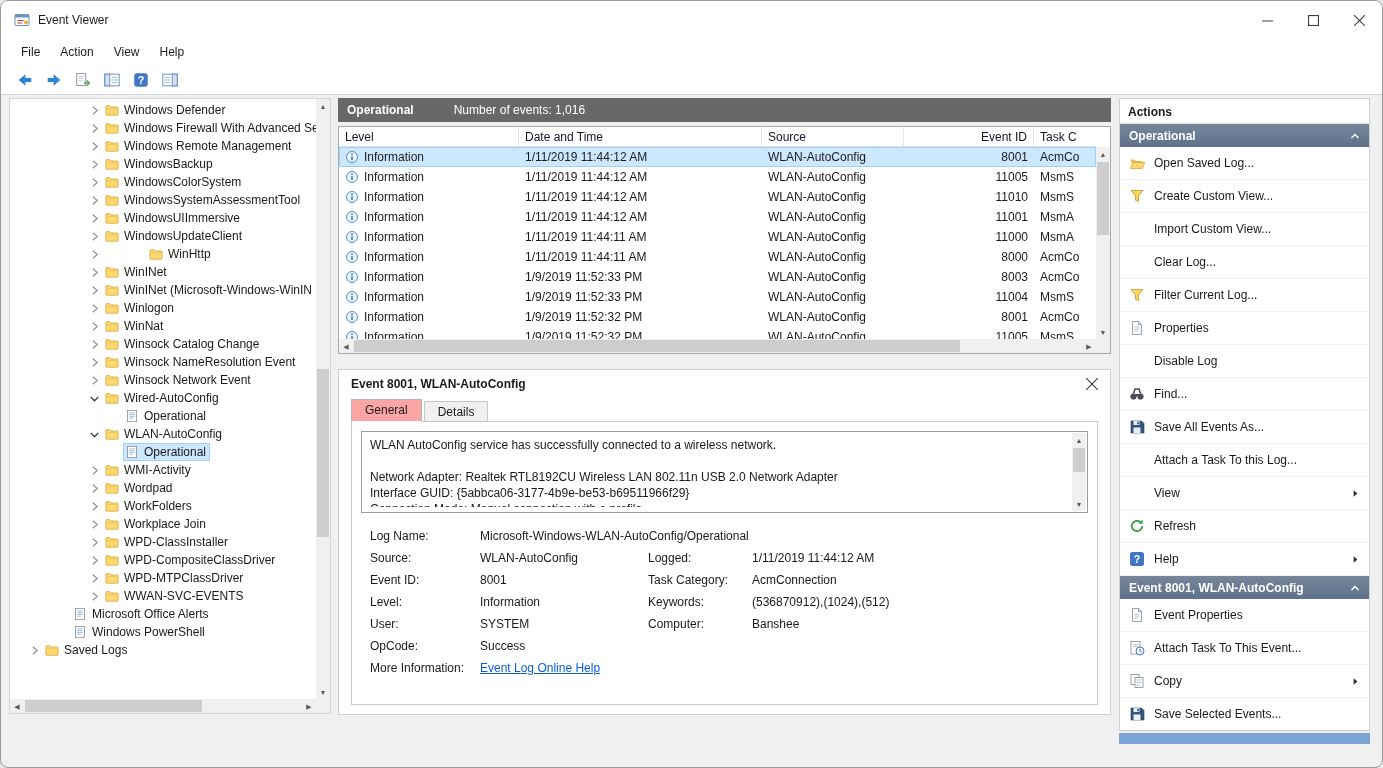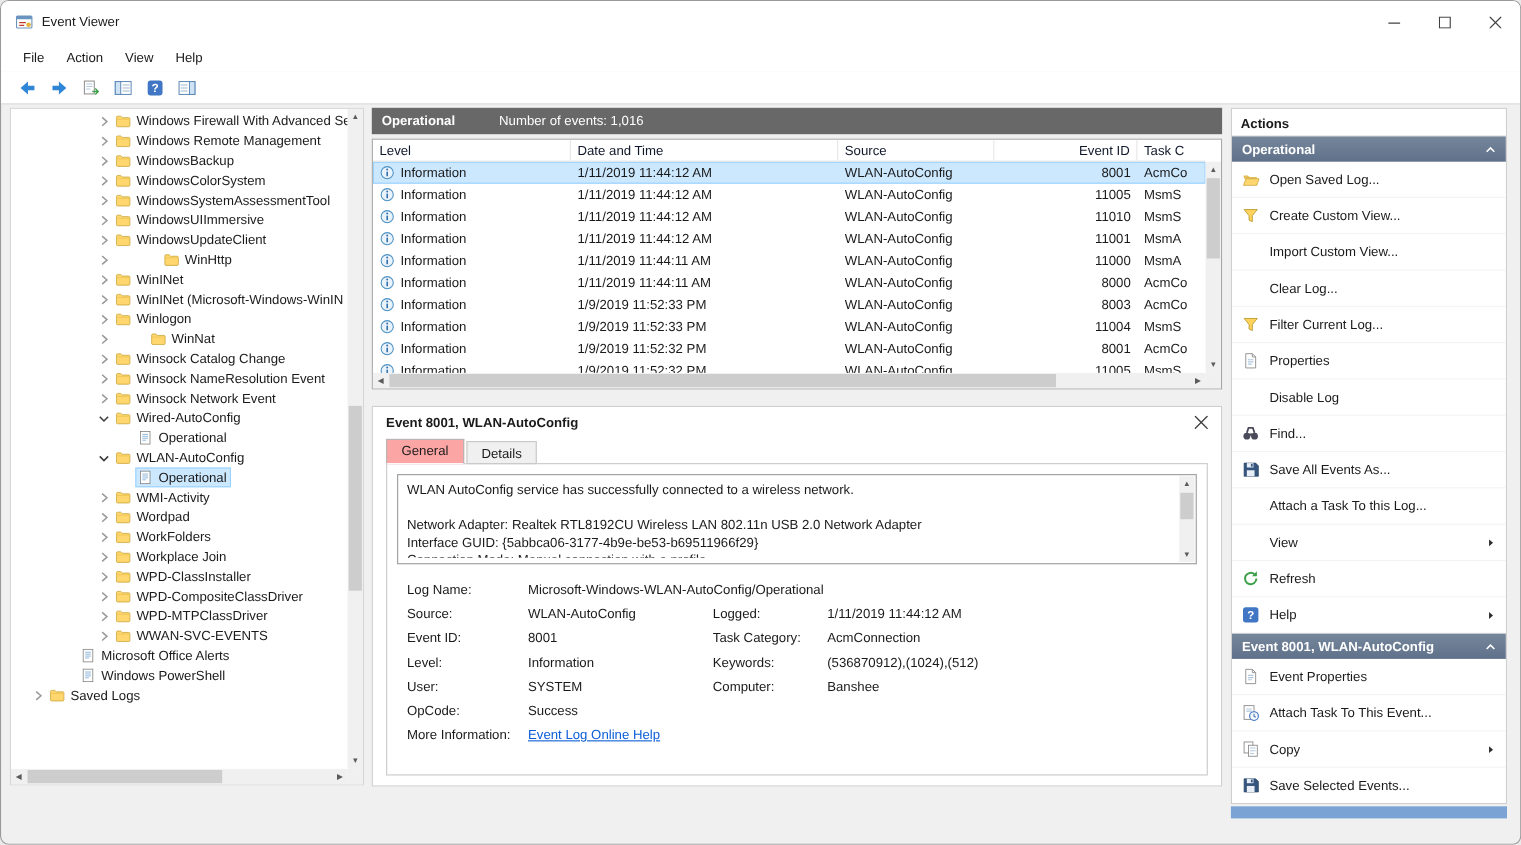--- a/index.html
+++ b/index.html
@@ -193,20 +193,34 @@
             <span class="chev"><svg viewBox="0 0 12 12">
                 <path d="M4.5 2.5l4 3.5-4 3.5" fill="none" stroke="#9a9a9a" stroke-width="1.3"></path>
               </svg></span>
             <span class="label-box">
               <span class="icon titem" style="width: 14px; height: 14px;">
                 <svg viewBox="0 0 16 16">
                   <path d="M1 4.2c0-.7.5-1.2 1.2-1.2h3.2L7 4.5h6.8c.7 0 1.2.5 1.2 1.2v7.1c0 .7-.5 1.2-1.2 1.2H2.2A1.2 1.2 0 0 1 1 12.8z" fill="#ffd76e" stroke="#c7a336" stroke-width="0.8"></path>
                   <path d="M1 6.2h14" stroke="#eec757" stroke-width="1"></path>
                 </svg>
               </span>
+              <span class="tlabel">Windows Defender</span>
+            </span>
+          </div>
+          <div class="tree-row" style="padding-left: 78px;">
+            <span class="chev"><svg viewBox="0 0 12 12">
+                <path d="M4.5 2.5l4 3.5-4 3.5" fill="none" stroke="#9a9a9a" stroke-width="1.3"></path>
+              </svg></span>
+            <span class="label-box">
+              <span class="icon titem" style="width: 14px; height: 14px;">
+                <svg viewBox="0 0 16 16">
+                  <path d="M1 4.2c0-.7.5-1.2 1.2-1.2h3.2L7 4.5h6.8c.7 0 1.2.5 1.2 1.2v7.1c0 .7-.5 1.2-1.2 1.2H2.2A1.2 1.2 0 0 1 1 12.8z" fill="#ffd76e" stroke="#c7a336" stroke-width="0.8"></path>
+                  <path d="M1 6.2h14" stroke="#eec757" stroke-width="1"></path>
+                </svg>
+              </span>
               <span class="tlabel">Windows Firewall With Advanced Se</span>
             </span>
           </div>
           <div class="tree-row" style="padding-left: 78px;">
             <span class="chev"><svg viewBox="0 0 12 12">
                 <path d="M4.5 2.5l4 3.5-4 3.5" fill="none" stroke="#9a9a9a" stroke-width="1.3"></path>
               </svg></span>
             <span class="label-box">
               <span class="icon titem" style="width: 14px; height: 14px;">
                 <svg viewBox="0 0 16 16">
@@ -336,21 +350,21 @@
             <span class="label-box">
               <span class="icon titem" style="width: 14px; height: 14px;">
                 <svg viewBox="0 0 16 16">
                   <path d="M1 4.2c0-.7.5-1.2 1.2-1.2h3.2L7 4.5h6.8c.7 0 1.2.5 1.2 1.2v7.1c0 .7-.5 1.2-1.2 1.2H2.2A1.2 1.2 0 0 1 1 12.8z" fill="#ffd76e" stroke="#c7a336" stroke-width="0.8"></path>
                   <path d="M1 6.2h14" stroke="#eec757" stroke-width="1"></path>
                 </svg>
               </span>
               <span class="tlabel">Winlogon</span>
             </span>
           </div>
-          <div class="tree-row" style="padding-left: 78px; gap: 32px;">
+          <div class="tree-row" style="padding-left: 78px;">
             <span class="chev"><svg viewBox="0 0 12 12">
                 <path d="M4.5 2.5l4 3.5-4 3.5" fill="none" stroke="#9a9a9a" stroke-width="1.3"></path>
               </svg></span>
             <span class="label-box">
               <span class="icon titem" style="width: 14px; height: 14px;">
                 <svg viewBox="0 0 16 16">
                   <path d="M1 4.2c0-.7.5-1.2 1.2-1.2h3.2L7 4.5h6.8c.7 0 1.2.5 1.2 1.2v7.1c0 .7-.5 1.2-1.2 1.2H2.2A1.2 1.2 0 0 1 1 12.8z" fill="#ffd76e" stroke="#c7a336" stroke-width="0.8"></path>
                   <path d="M1 6.2h14" stroke="#eec757" stroke-width="1"></path>
                 </svg>
               </span>

